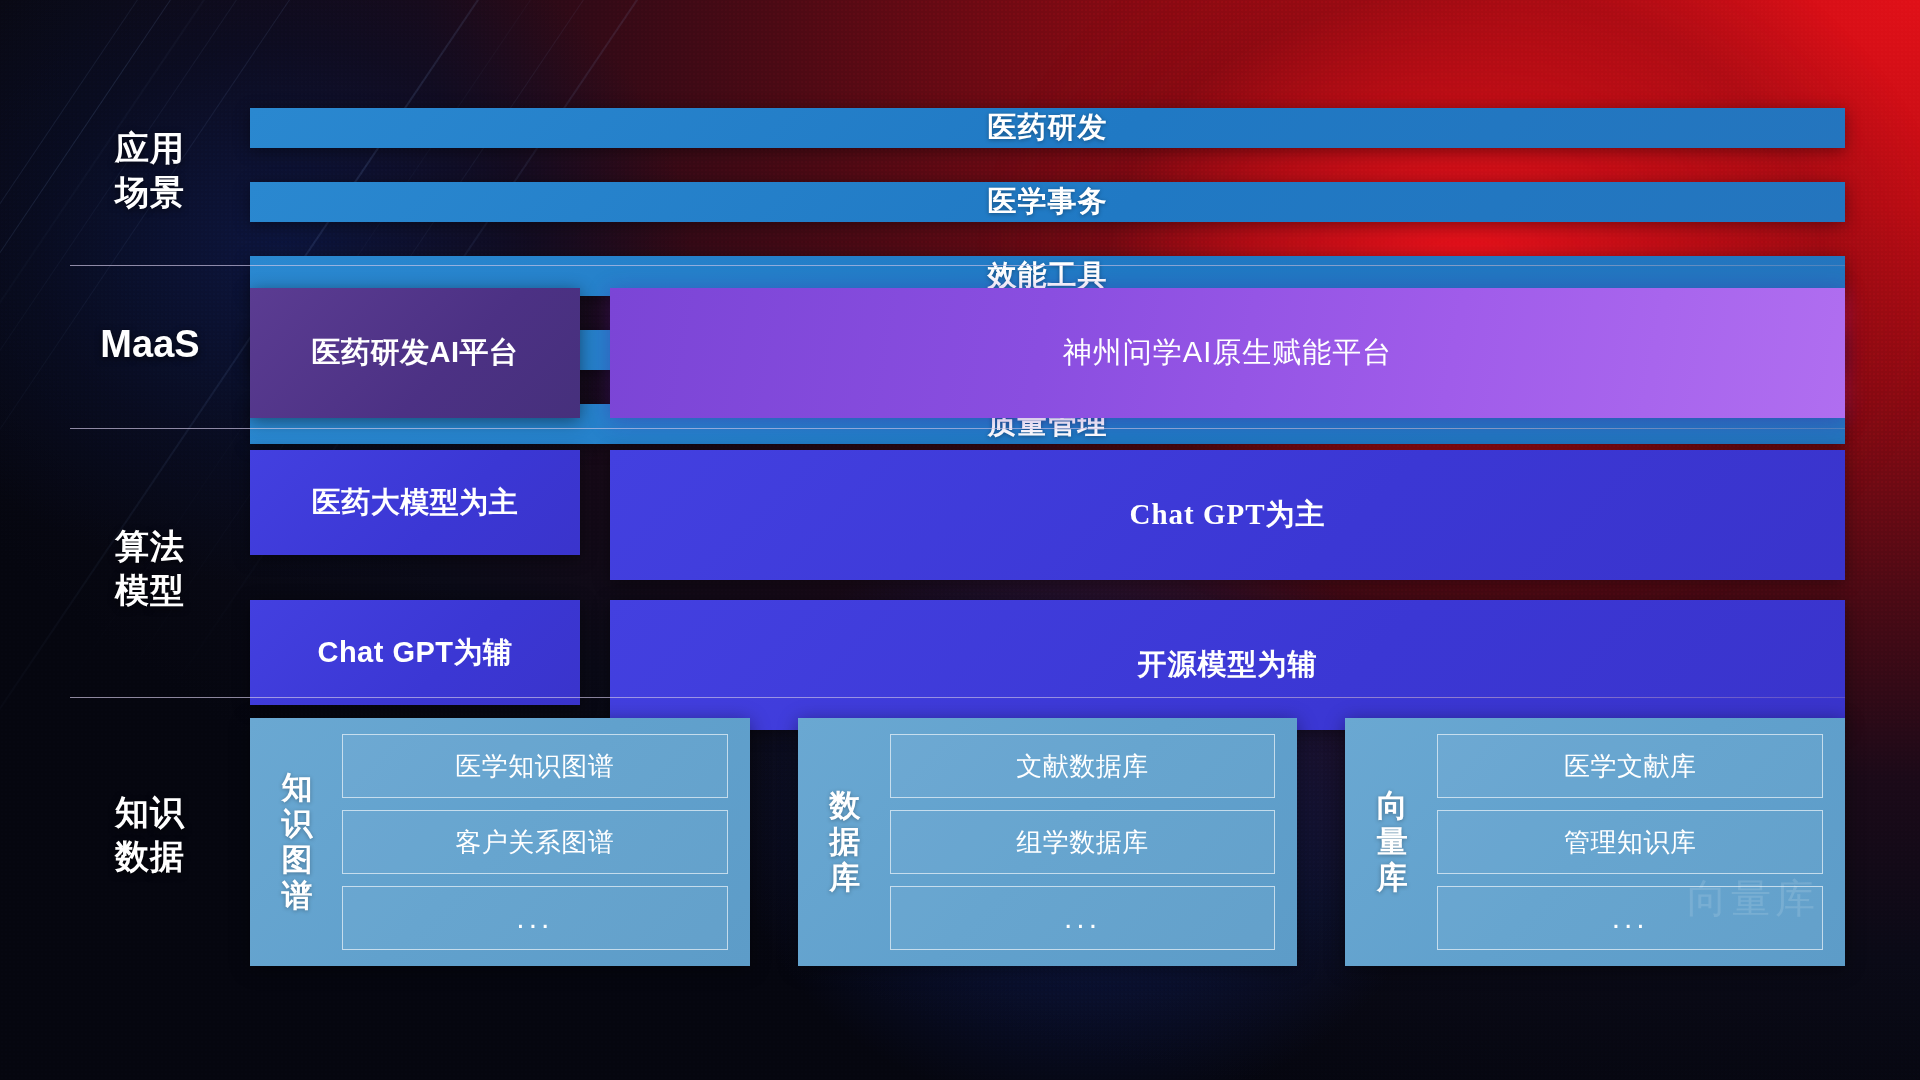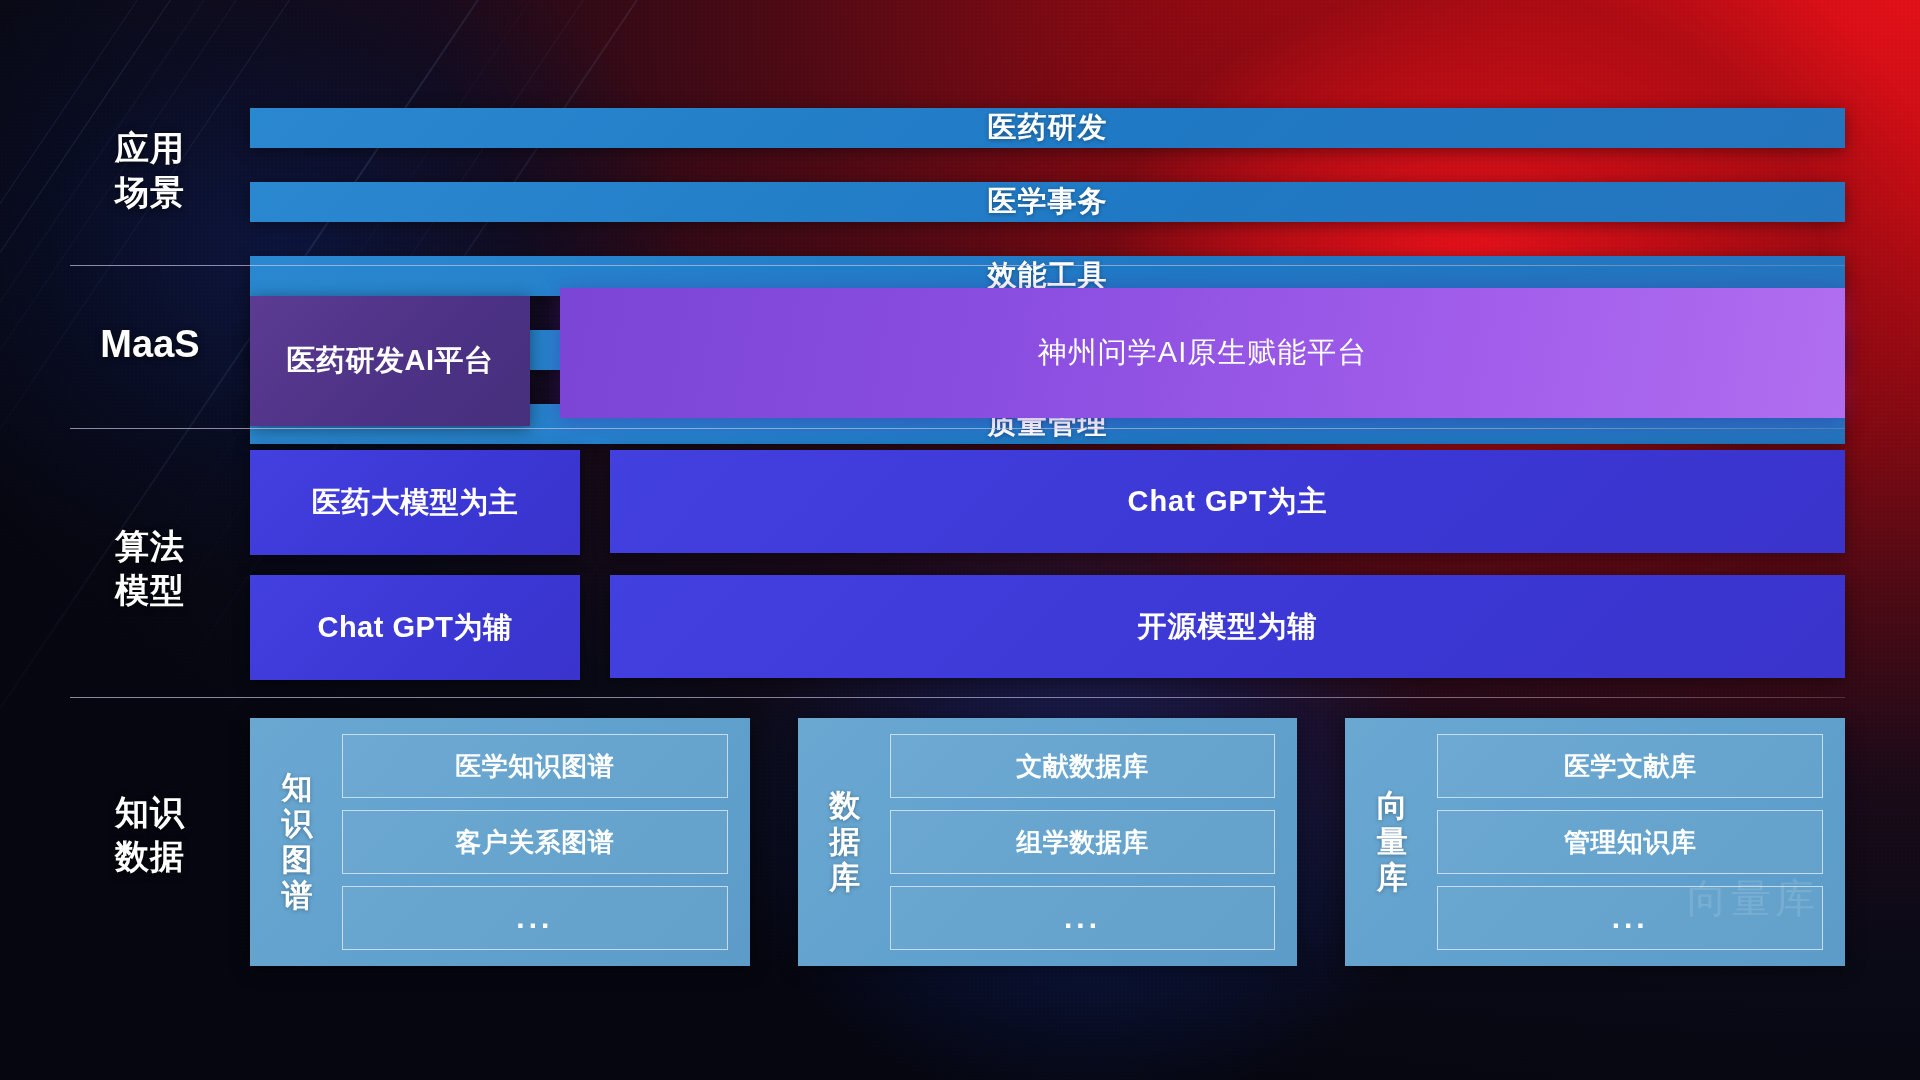--- a/index.html
+++ b/index.html
@@ -74,26 +74,25 @@
     color:#fff;font-size:29px;font-weight:bold;letter-spacing:1px;
     box-shadow:0 3px 16px rgba(0,0,0,.40);
     text-shadow:0 1px 4px rgba(0,0,0,.35);
   }
 
   
   #row-maas{top:288px;}
   #row-maas .row-label{top:34px;}
   .maas-row{display:flex;gap:30px;}
   .maas-box-left{
-    width:280px;height:130px;
+    width:330px;height:130px;
     background:linear-gradient(135deg,#5b3c92 0%,#4c3184 60%,#46307c 100%);
     display:flex;align-items:center;justify-content:center;
     color:#fff;font-size:29px;font-weight:bold;letter-spacing:.5px;
     box-shadow:0 3px 16px rgba(0,0,0,.45);
-    margin-top:8px;
   }
   .maas-box-right{
     flex:1 1 0;height:130px;
     background:linear-gradient(100deg,#7b45d6 0%,#8a4ee0 35%,#a05cea 68%,#b06ef0 100%);
     display:flex;align-items:center;justify-content:center;
     color:#fff;font-size:29px;font-weight:normal;letter-spacing:1px;
     box-shadow:0 3px 20px rgba(80,20,160,.35);
   }
 
   
@@ -102,25 +101,26 @@
   .algo-line{display:flex;gap:30px;margin-bottom:20px;}
   .algo-line:last-child{margin-bottom:0;}
   .algo-left{
     width:330px;height:105px;
     background:linear-gradient(135deg,#4340e0 0%,#3b37d4 60%,#3a34cc 100%);
     display:flex;align-items:center;justify-content:center;
     color:#fff;font-size:29px;font-weight:bold;letter-spacing:.5px;
     box-shadow:0 3px 16px rgba(0,0,0,.40);
   }
   .algo-right{
-    flex:1 1 0;height:103px;
+    flex:1 1 0;height:130px;
     background:linear-gradient(135deg,#4340e0 0%,#3b37d4 60%,#3a34cc 100%);
     display:flex;align-items:center;justify-content:center;
     color:#fff;font-size:29px;font-weight:bold;letter-spacing:1px;
     box-shadow:0 3px 16px rgba(0,0,0,.40);
+    font-family:Liberation Serif, serif;
   }
 
   
   #row-know{top:718px;}
   #row-know .row-label{top:72px;}
   .know-row{display:flex;gap:48px;}
   .know-panel{
     flex:1 1 0;height:248px;
     background:linear-gradient(135deg,#6aa8d2 0%,#61a1cd 50%,#5d9cc8 100%);
     display:flex;align-items:center;
@@ -137,21 +137,21 @@
     width:58px;flex:0 0 58px;
     color:#fff;font-size:31px;font-weight:bold;line-height:36px;
     text-align:center;
     display:flex;flex-direction:column;align-items:center;justify-content:center;
     text-shadow:0 1px 4px rgba(0,0,0,.30);
   }
   .know-items{flex:1 1 0;display:flex;flex-direction:column;gap:12px;margin-left:16px;}
   .know-item{
     height:62px;border:1px solid rgba(255,255,255,.62);
     display:flex;align-items:center;justify-content:center;
-    color:#fff;font-size:26px;font-weight:bold;letter-spacing:.5px;
+    color:#fff;font-size:26px;font-weight:normal;letter-spacing:.5px;
     background:rgba(255,255,255,.045);
   }
   .know-item.ellipsis{font-size:30px;letter-spacing:4px;}
 </style>
 </head>
 <body>
 
 <div id="stage">
 
   <div class="bg-base"></div>

